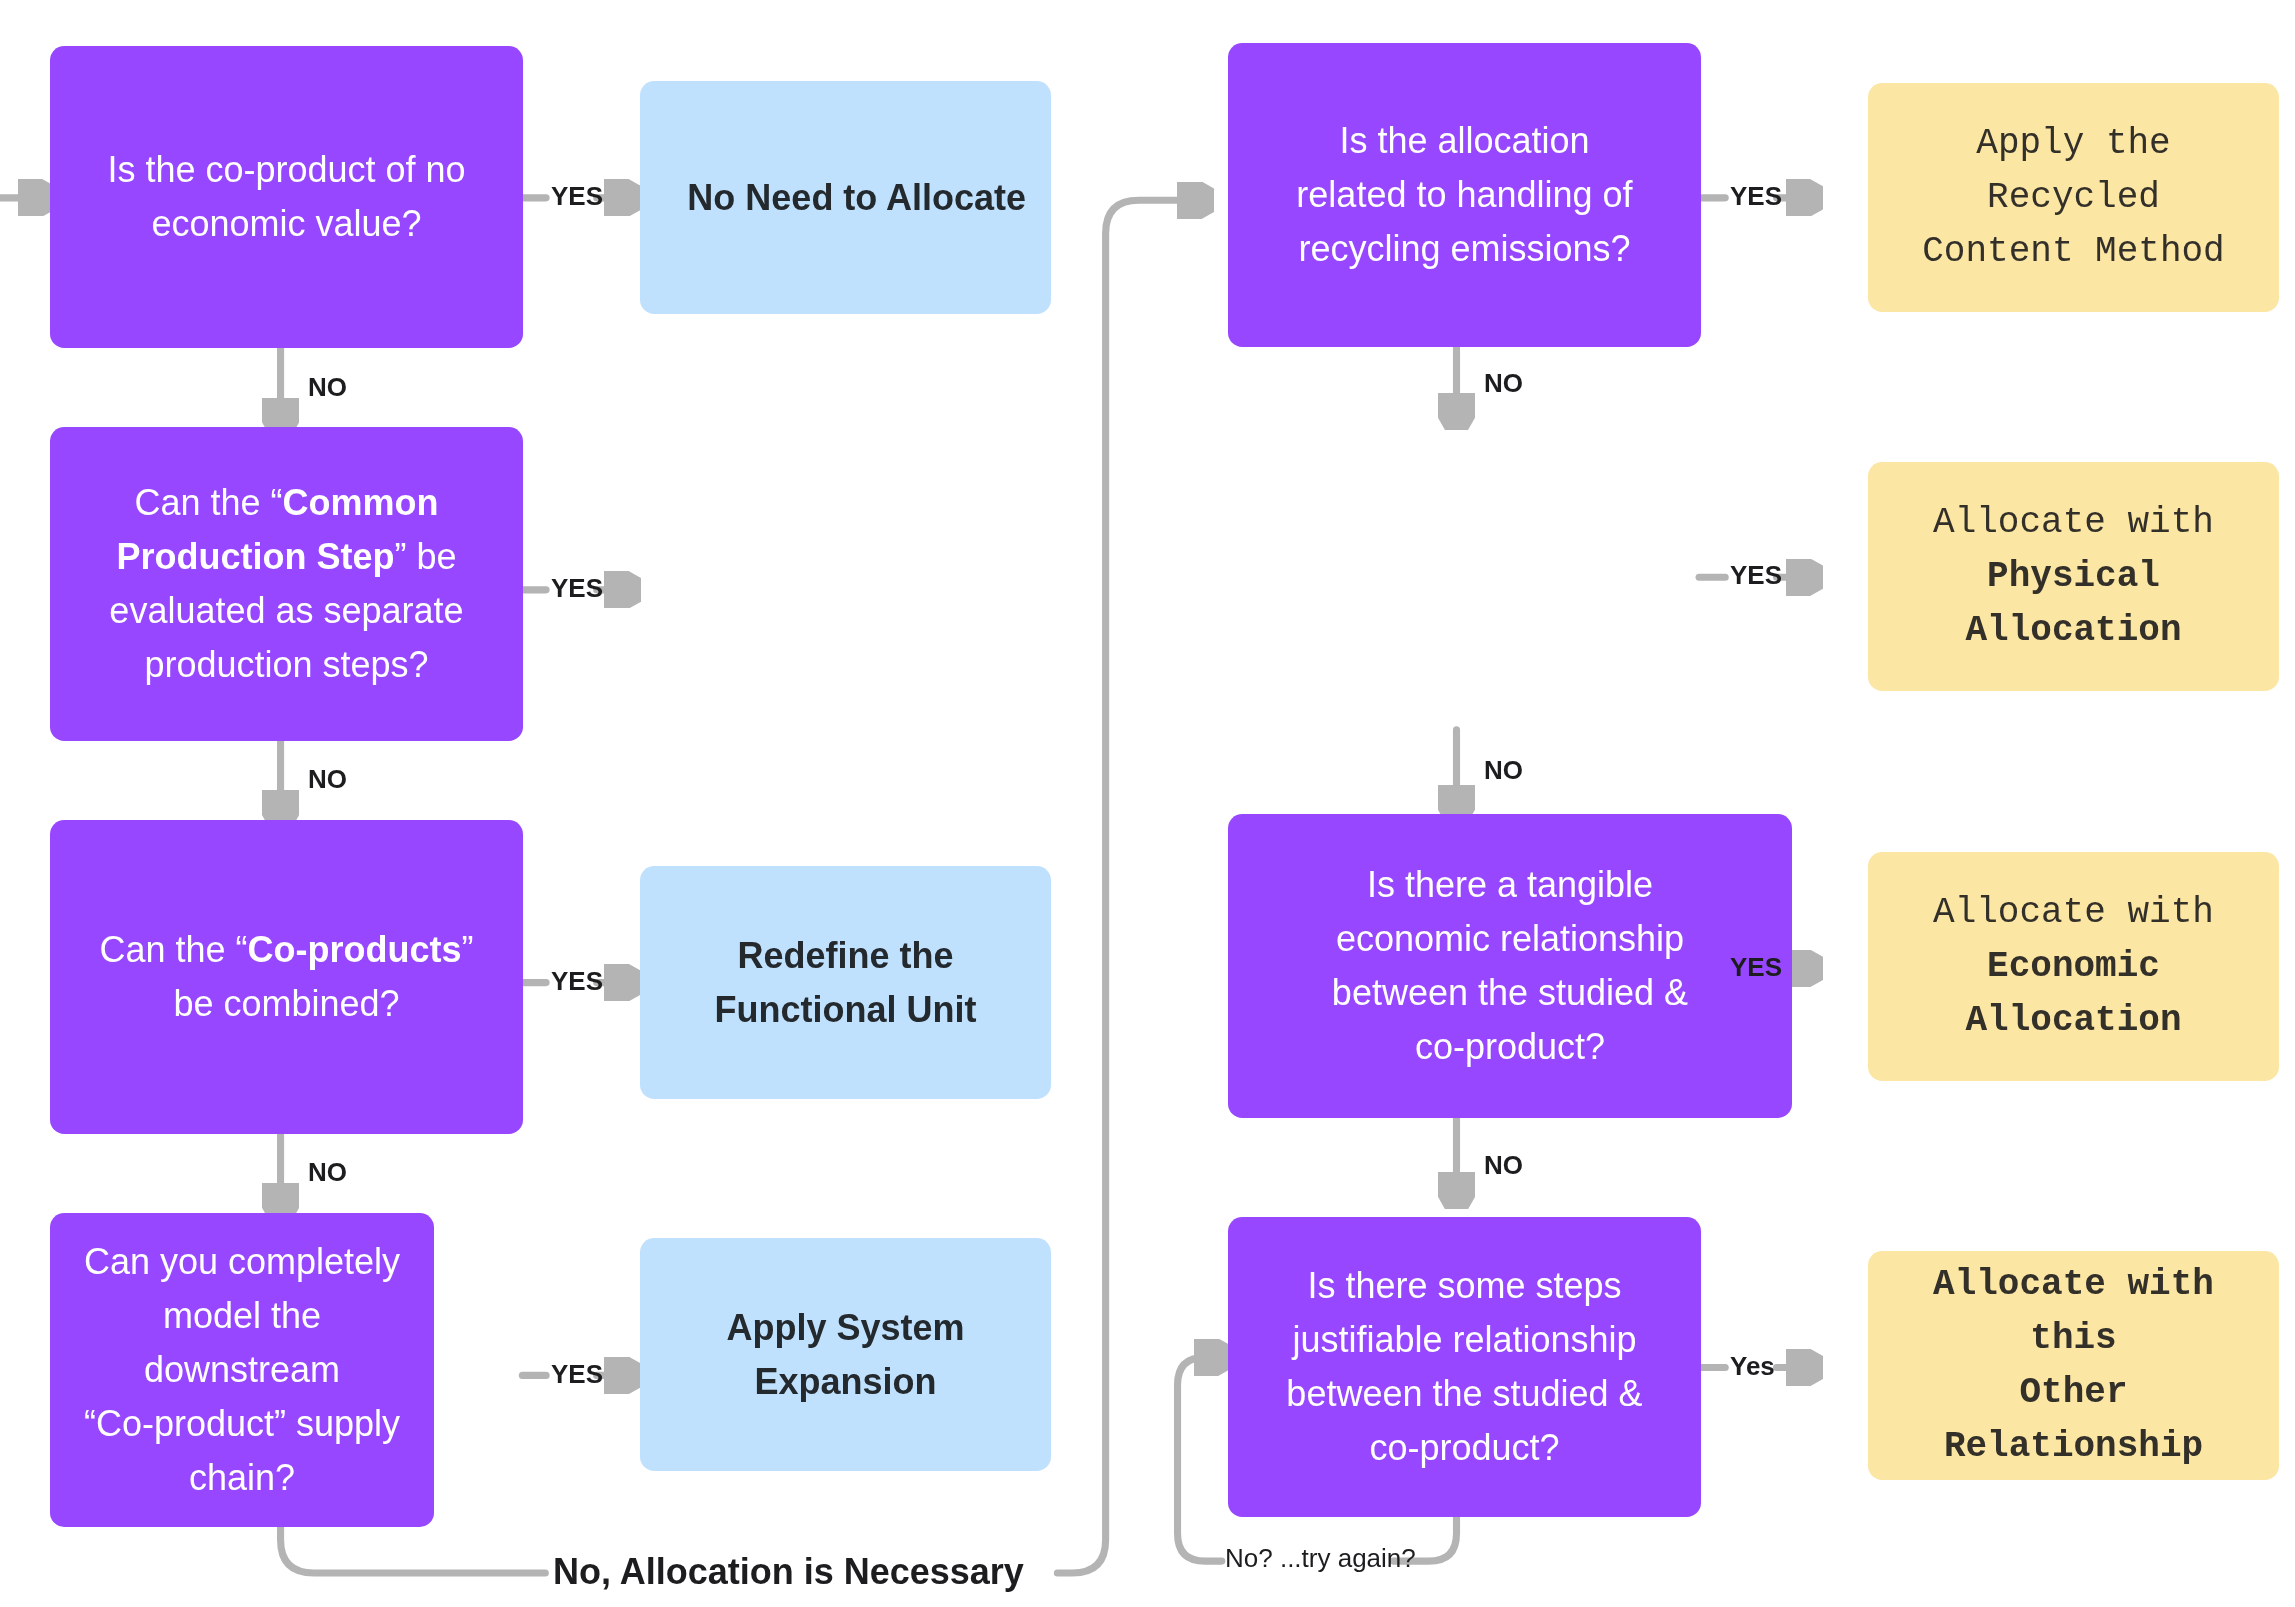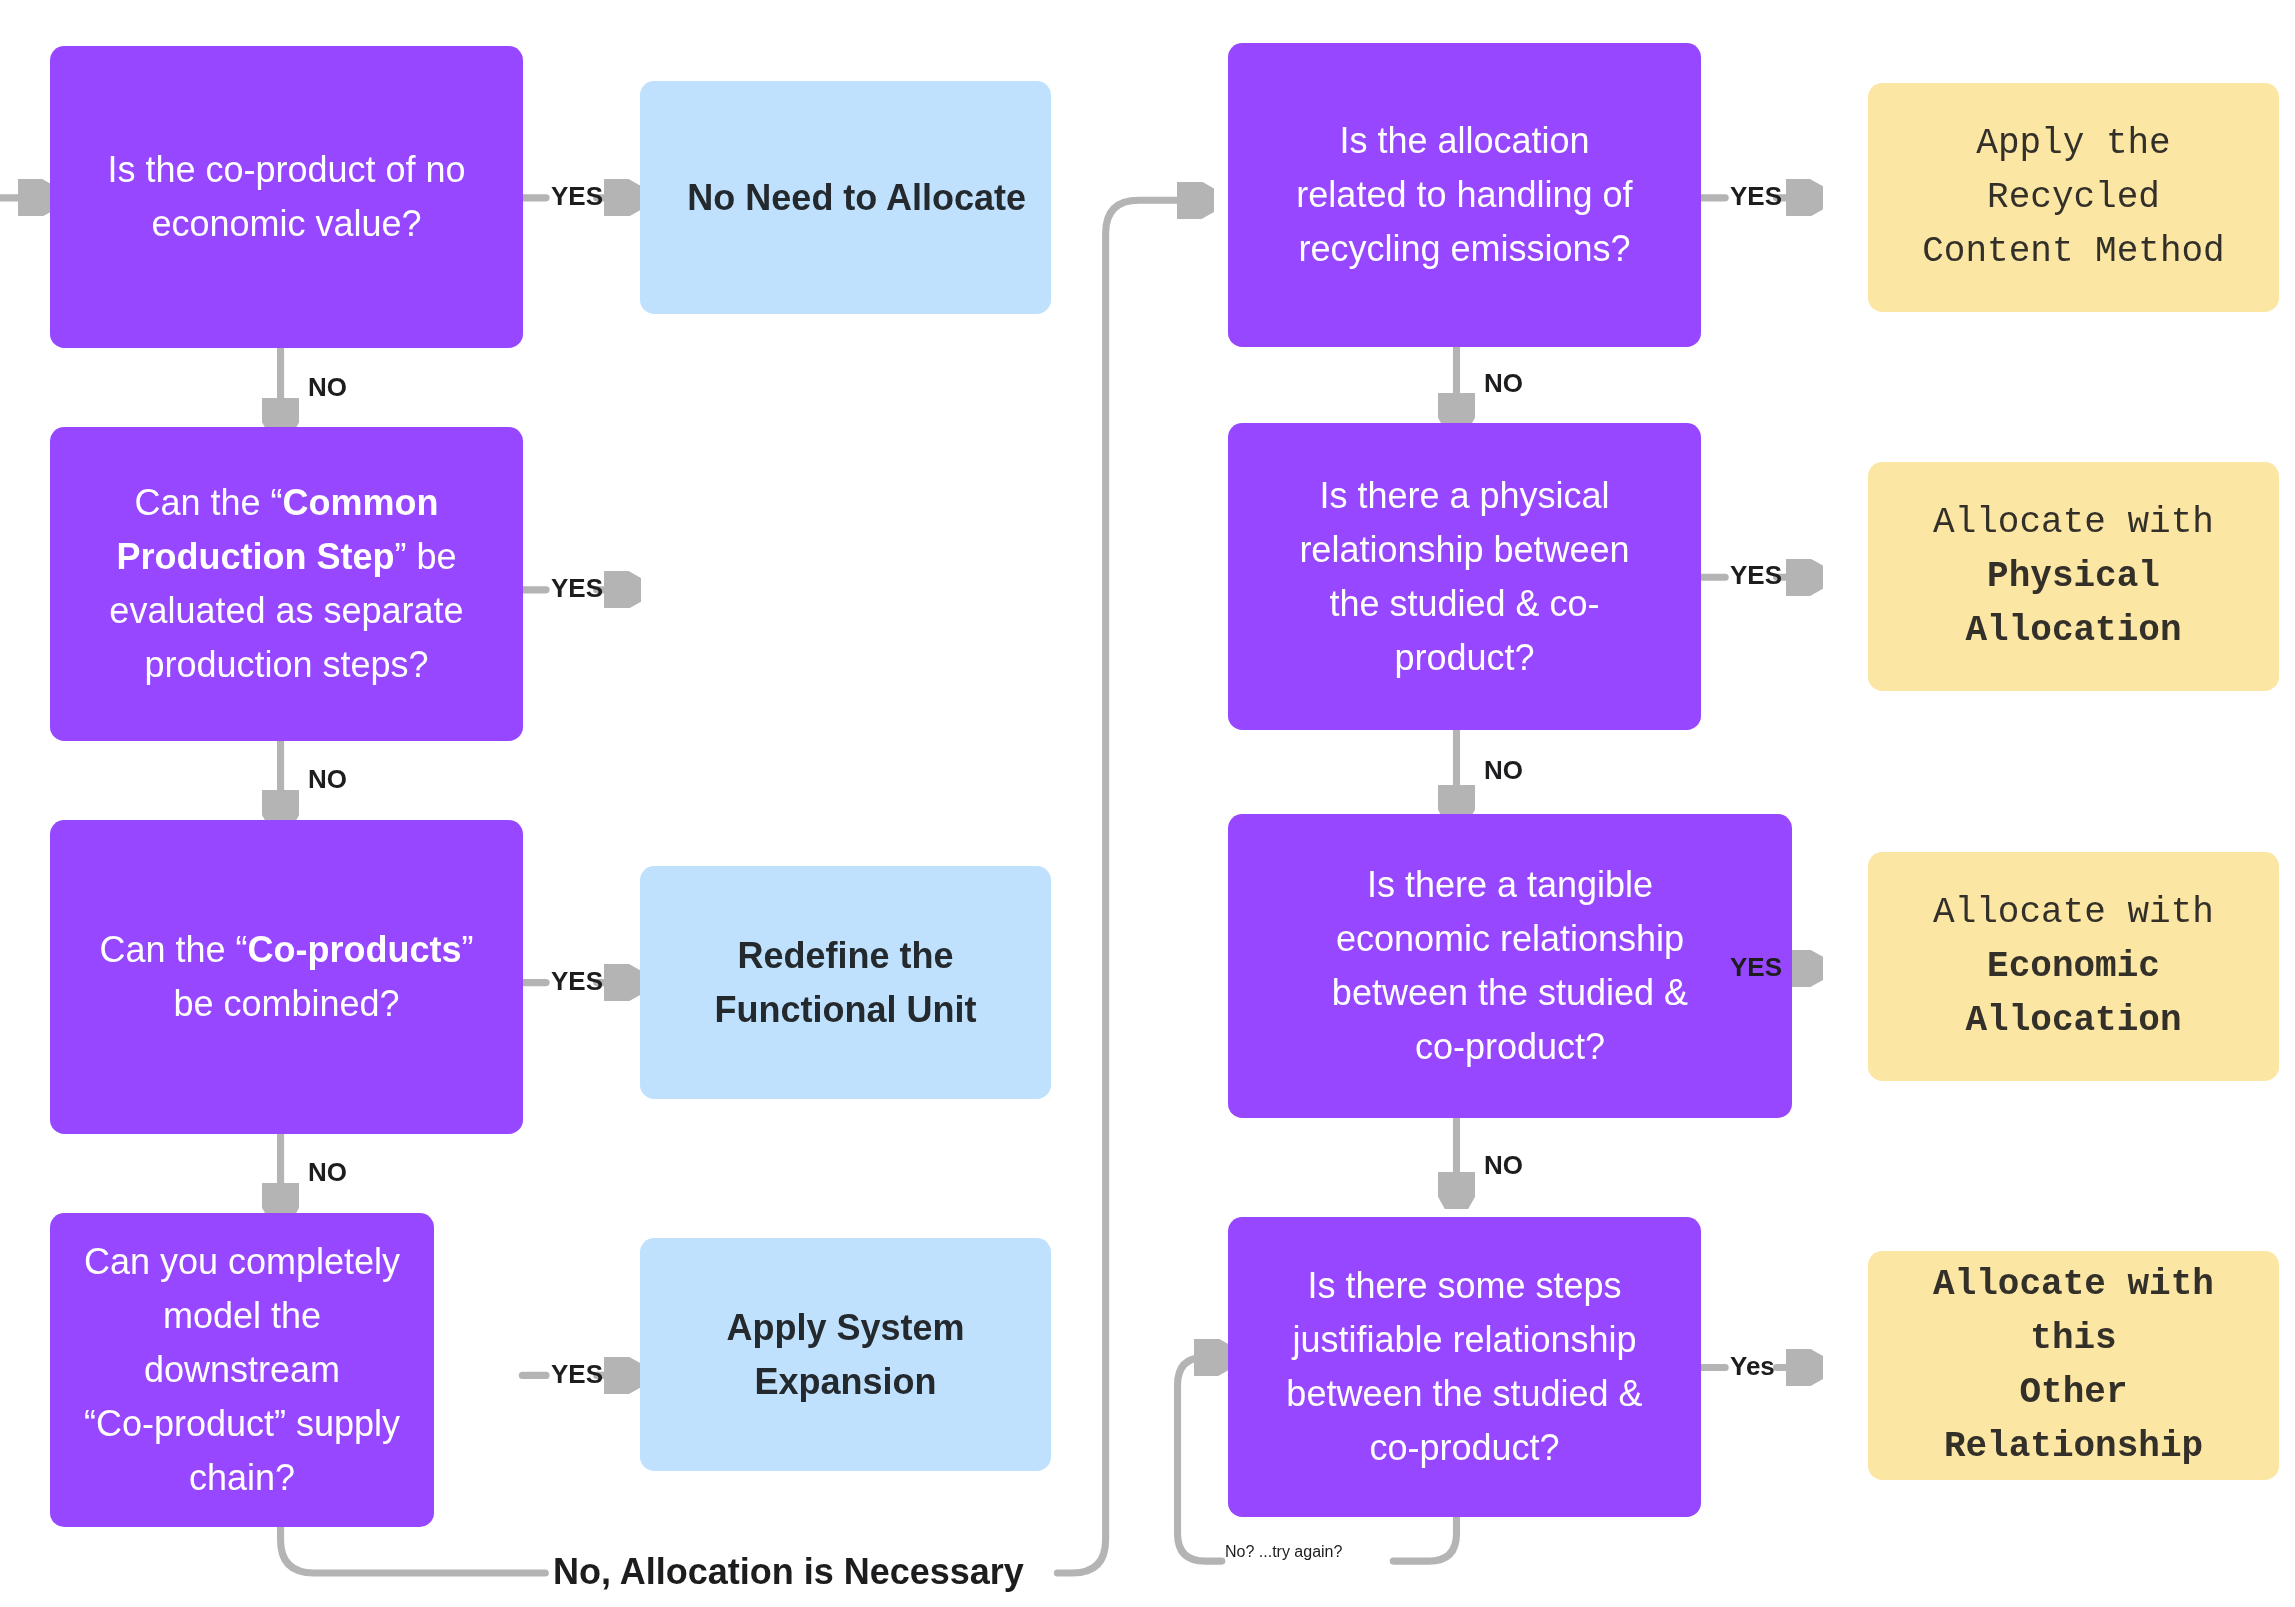--- a/index.html
+++ b/index.html
@@ -36,21 +36,21 @@
   }
   .bigLabel{
     position:absolute;
     font-size:36px;
     font-weight:700;
     color:#1d1d1f;
     white-space:nowrap;
   }
   .smallLabel{
     position:absolute;
-    font-size:16px;
+    font-size:26px;
     font-weight:400;
     color:#1d1d1f;
     white-space:nowrap;
   }
 
   svg.wires{position:absolute;left:0;top:0;width:2295px;height:1608px;pointer-events:none;}
   svg.wires path, svg.wires line{fill:none;stroke:#b4b4b4;stroke-width:9;stroke-linecap:round;stroke-linejoin:round;}
 </style>
 </head>
 <body>
@@ -197,28 +197,20 @@
   </div>
 
   <div class="node q" style="left:1228px;top:43px;width:473px;height:304px;">
     <span class="txt">
       <span>Is the allocation</span><br>
       <span>related to handling of</span><br>
       <span>recycling emissions?</span>
     </span>
   </div>
 
-  <div class="node q" style="left:1228px;top:423px;width:473px;height:307px;">
-    <span class="txt">
-      <span>Is there a physical</span><br>
-      <span>relationship between</span><br>
-      <span>the studied &amp; co-</span><br>
-      <span>product?</span>
-    </span>
-  </div>
 
   <div class="node q" style="left:1228px;top:814px;width:564px;height:304px;">
     <span class="txt">
       <span>Is there a tangible</span><br>
       <span>economic relationship</span><br>
       <span>between the studied &amp;</span><br>
       <span>co-product?</span>
     </span>
   </div>
 

